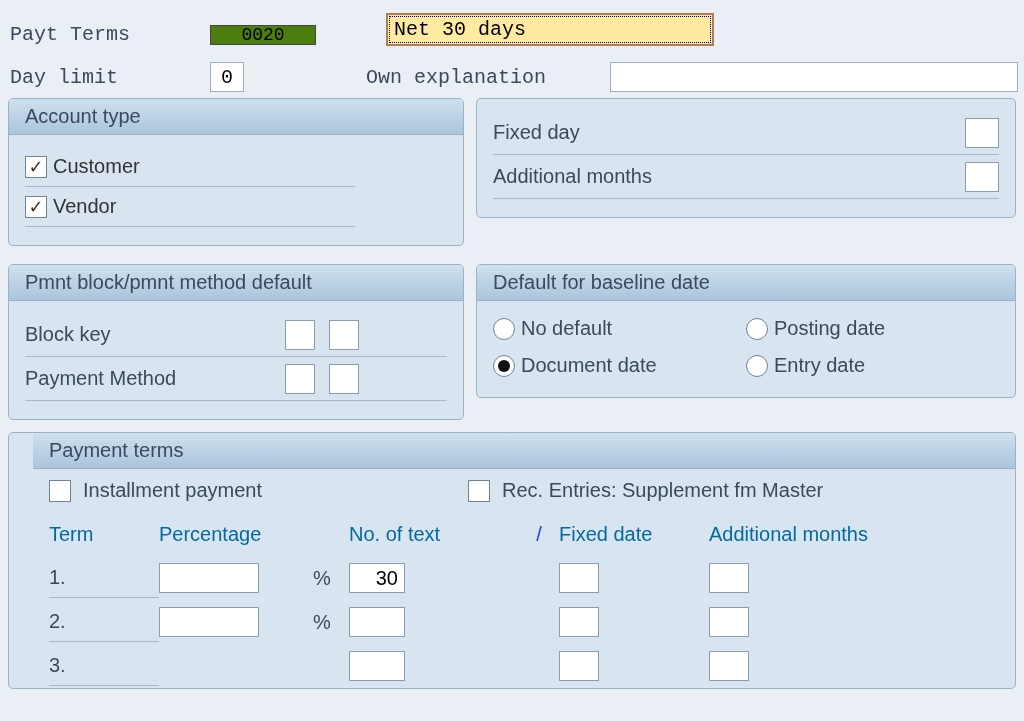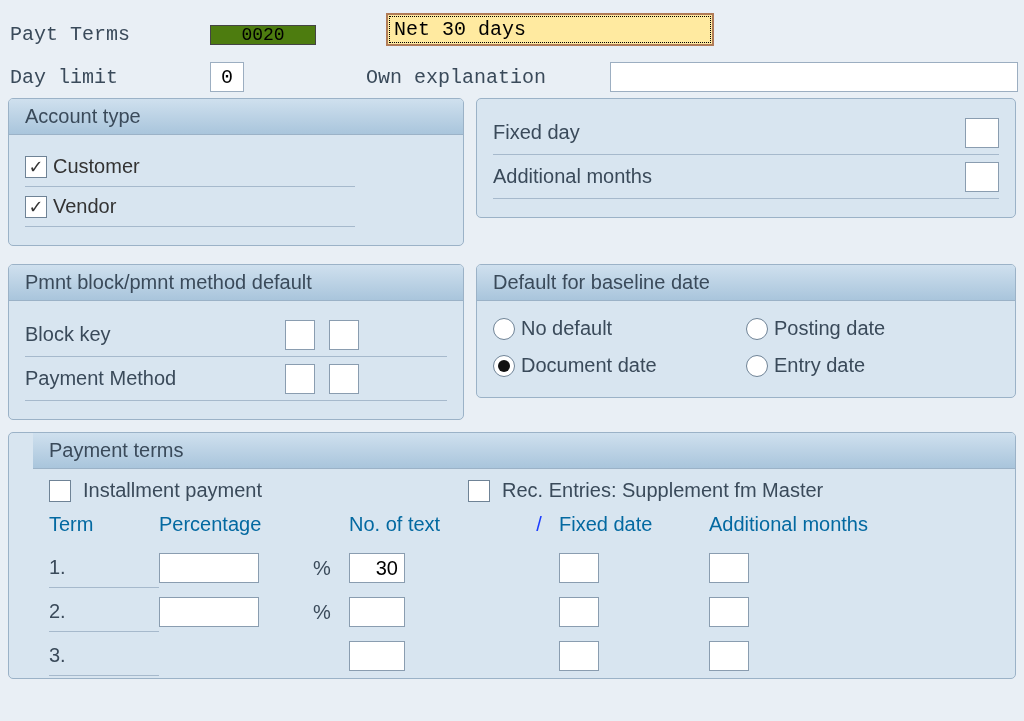--- a/index.html
+++ b/index.html
@@ -93,21 +93,21 @@
   .rad { display: flex; align-items: center; gap: 6px; color: #3a4a5a; }
   .rad .dot {
     width: 22px; height: 22px; border: 1px solid #6f8396; border-radius: 50%;
     background: #fff; display: inline-flex; align-items: center; justify-content: center;
   }
   .rad .dot.sel::after { content: ""; width: 12px; height: 12px; border-radius: 50%; background: #111; }
 
   
   .wide { margin: 0 8px 0 8px; padding-left: 24px; }
   .pt-body { padding: 10px 16px 0 16px; }
-  .pt-top  { display: flex; gap: 28px; margin-bottom: 0; }
+  .pt-top  { display: flex; gap: 28px; margin-bottom: 10px; }
   .pt-top .item { display: flex; align-items: center; gap: 6px; color: #3a4a5a; }
   .pt-top .spacer { flex: 0 0 150px; }
 
   .pt-hdr, .pt-row {
     display: grid;
     grid-template-columns: 110px 150px 40px 170px 40px 150px 180px;
     align-items: center;
     height: 44px;
   }
   .pt-hdr span { color: #0369a1; }

